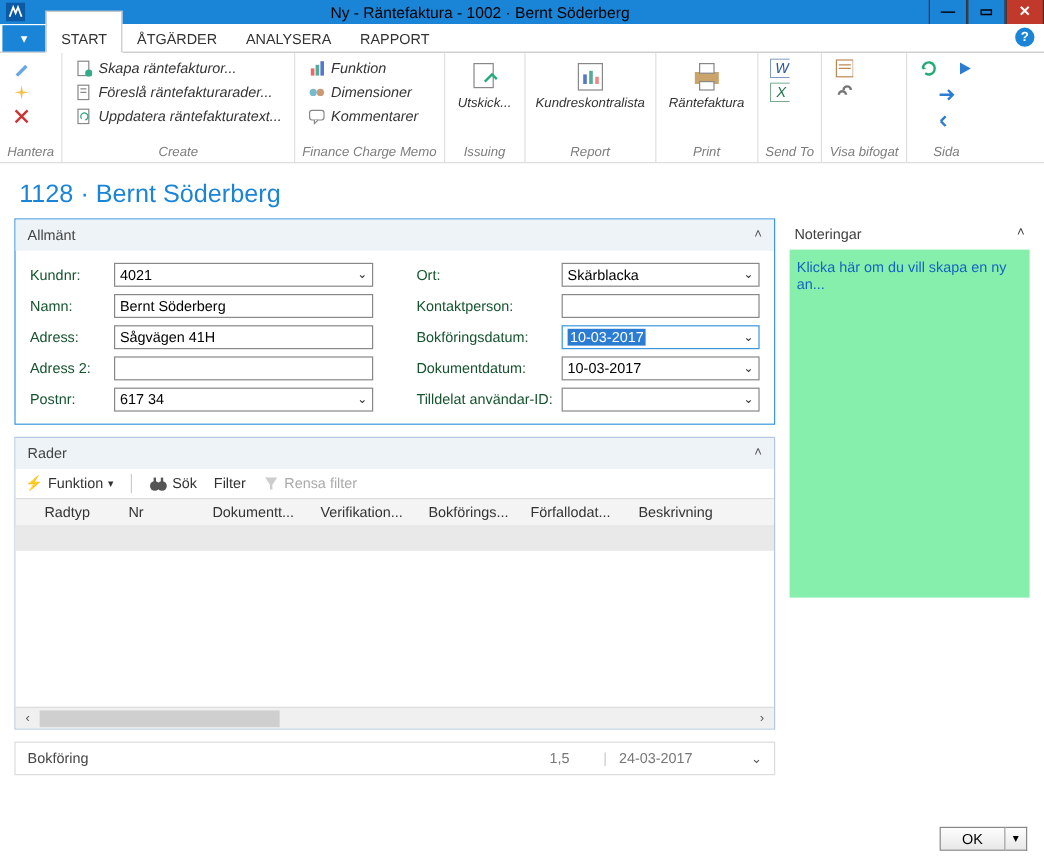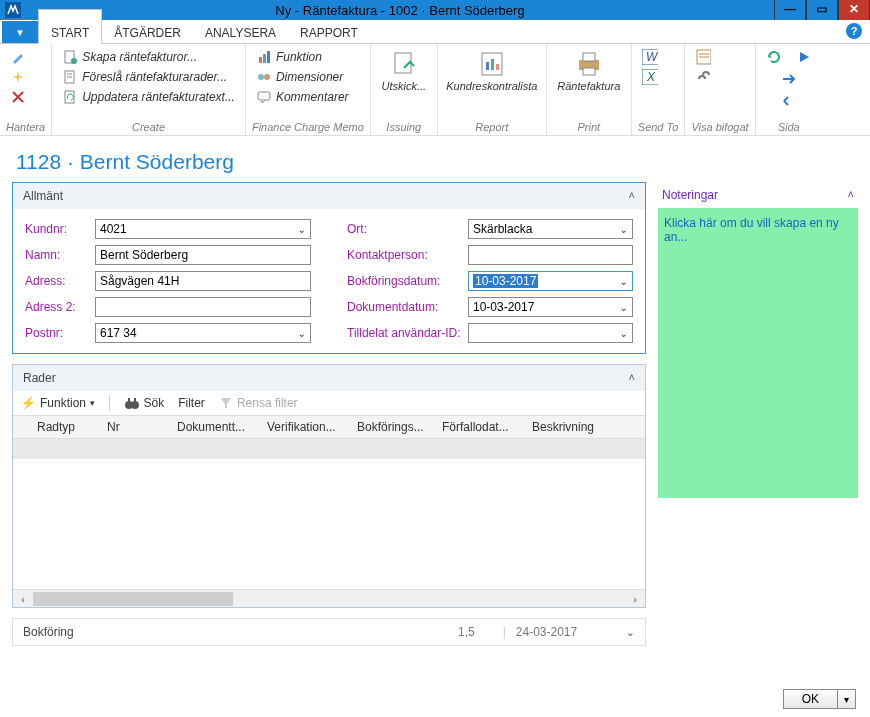--- a/index.html
+++ b/index.html
@@ -44,21 +44,21 @@
 
 .fasttab { border: 1px solid #b4c7e0; margin-bottom: 10px; }
 .fasttab.sel { border: 1px solid #3b96dd; }
 .ft-head { background:#eef3f7; padding: 6px 10px; display:flex; justify-content:space-between; align-items:flex-start; color:#444; font-size:13px; }
 .ft-head .chev { font-size:11px; color:#555; }
 .ft-body { padding: 10px 12px; }
 
 .form-grid { display:flex; gap: 36px; }
 .fcol { flex:1; display:flex; flex-direction:column; gap:6px; }
 .frow { display:flex; align-items:center; gap: 6px; }
-.frow label { width: 64px; color:#a21caf; }
+.frow label { width: 64px; color:#14532d; }
 .fcol.right .frow label { width: 115px; }
 .frow .ctrl { flex:1; height:20px; border:1px solid #888; background:#fff; padding:1px 4px; display:flex; align-items:center; justify-content:space-between; }
 .frow .ctrl.sel { border:1px solid #3b96dd; }
 .frow .ctrl .val { font-size:12px; }
 .frow .ctrl .val.hi { background:#2b7cd3; color:#fff; padding:0 2px; }
 .frow .ctrl .dd { font-size:10px; color:#333; }
 
 
 .rader-toolbar { display:flex; align-items:center; gap:14px; padding:4px 8px; background:#fff; }
 .rader-toolbar .tbtn { display:flex; align-items:center; gap:4px; font-size:12px; color:#333; }
@@ -72,21 +72,21 @@
 .grid-scroll .sb-track { flex:1; position:relative; height:14px; }
 .grid-scroll .sb-thumb { position:absolute; left:0; width:200px; height:14px; background:#cfcfcf; }
 
 .bokforing { border:1px solid #ddd; padding:6px 10px; display:flex; align-items:center; color:#444; font-size:13px; }
 .bokforing .sp { flex:1; }
 .bokforing .v1 { color:#777; margin-right:28px; }
 .bokforing .v2 { color:#777; min-width:80px; }
 .bokforing .dd { font-size:11px; color:#555; margin-left:40px; }
 
 
-.notes-head { background:#fff; padding:6px 4px; display:flex; justify-content:space-between; font-size:13px; color:#6d28d9; }
+.notes-head { background:#fff; padding:6px 4px; display:flex; justify-content:space-between; font-size:13px; color:#404040; }
 .notes-body { background:#86efac; height:290px; padding:8px 6px; font-size:12px; }
 .notes-body a { color:#1565c0; text-decoration:none; }
 
 
 .bottom-bar { position:absolute; bottom:8px; right:14px; display:flex; }
 .ok-btn { border:1px solid #888; background:linear-gradient(#fdfdfd,#e8e8e8); padding:2px 18px; font-size:12px; }
 .ok-dd { border:1px solid #888; border-left:none; background:linear-gradient(#fdfdfd,#e8e8e8); padding:2px 6px; font-size:10px; }
 
 
 svg { display:block; }

